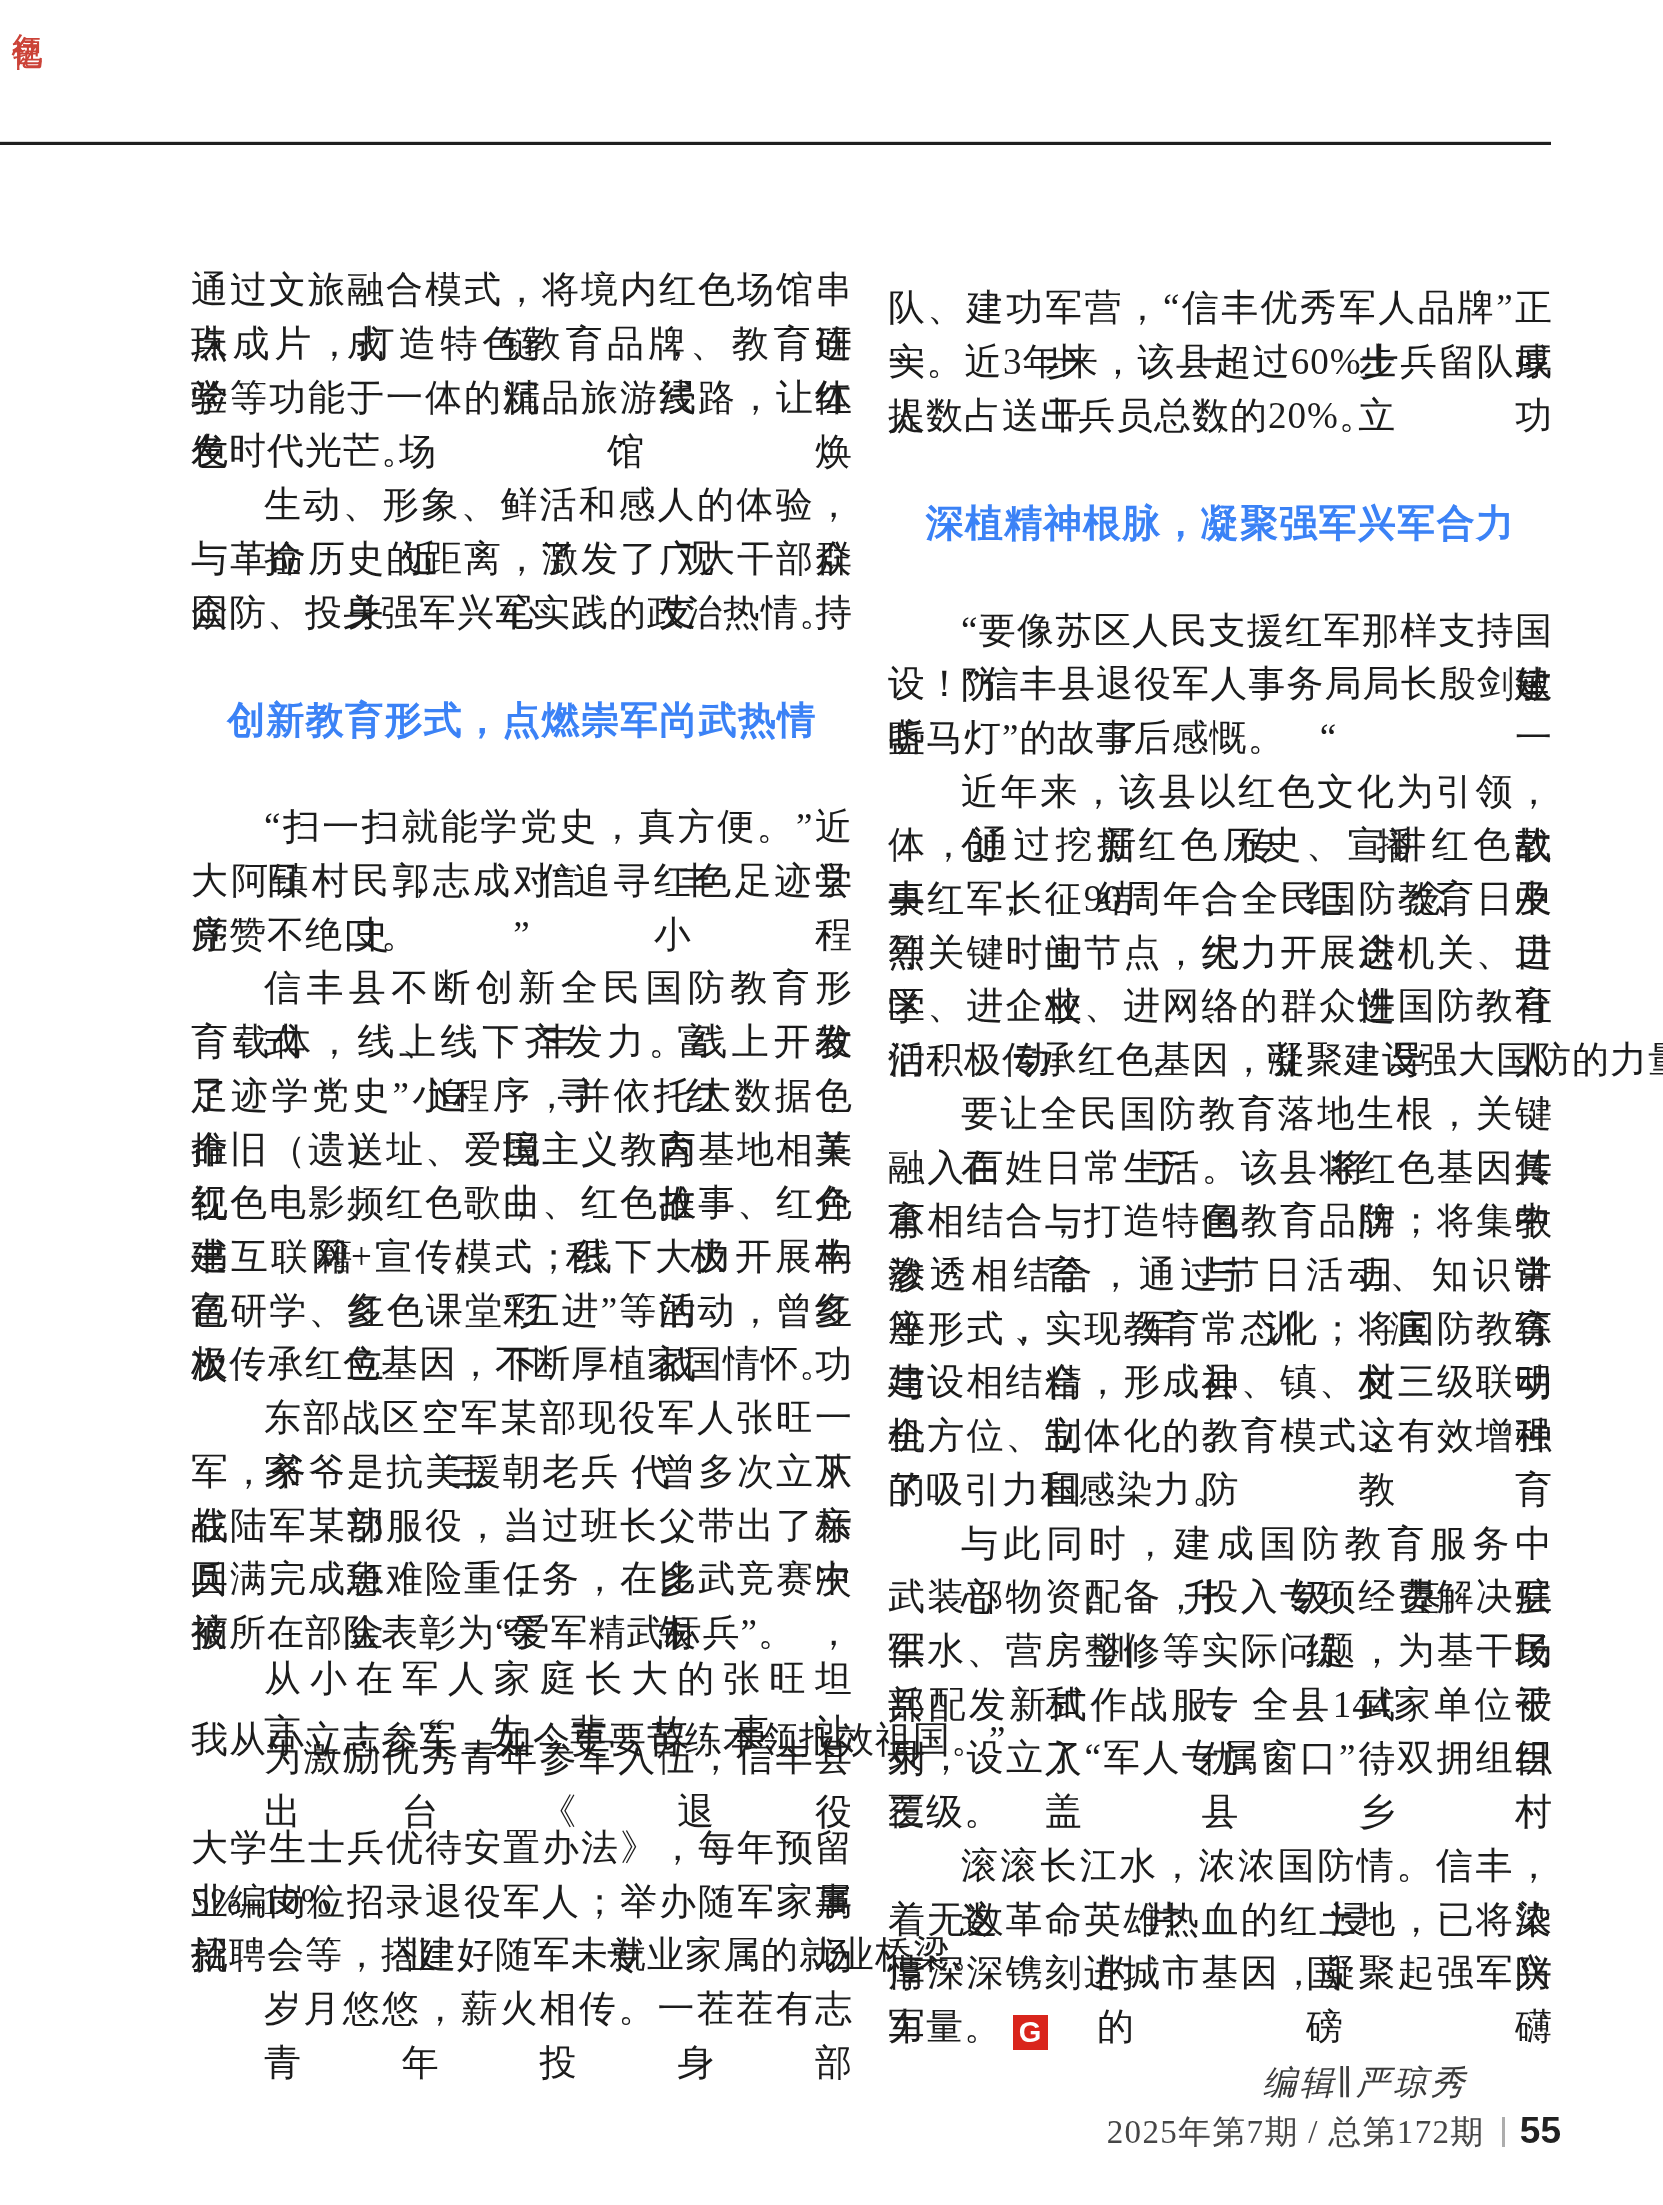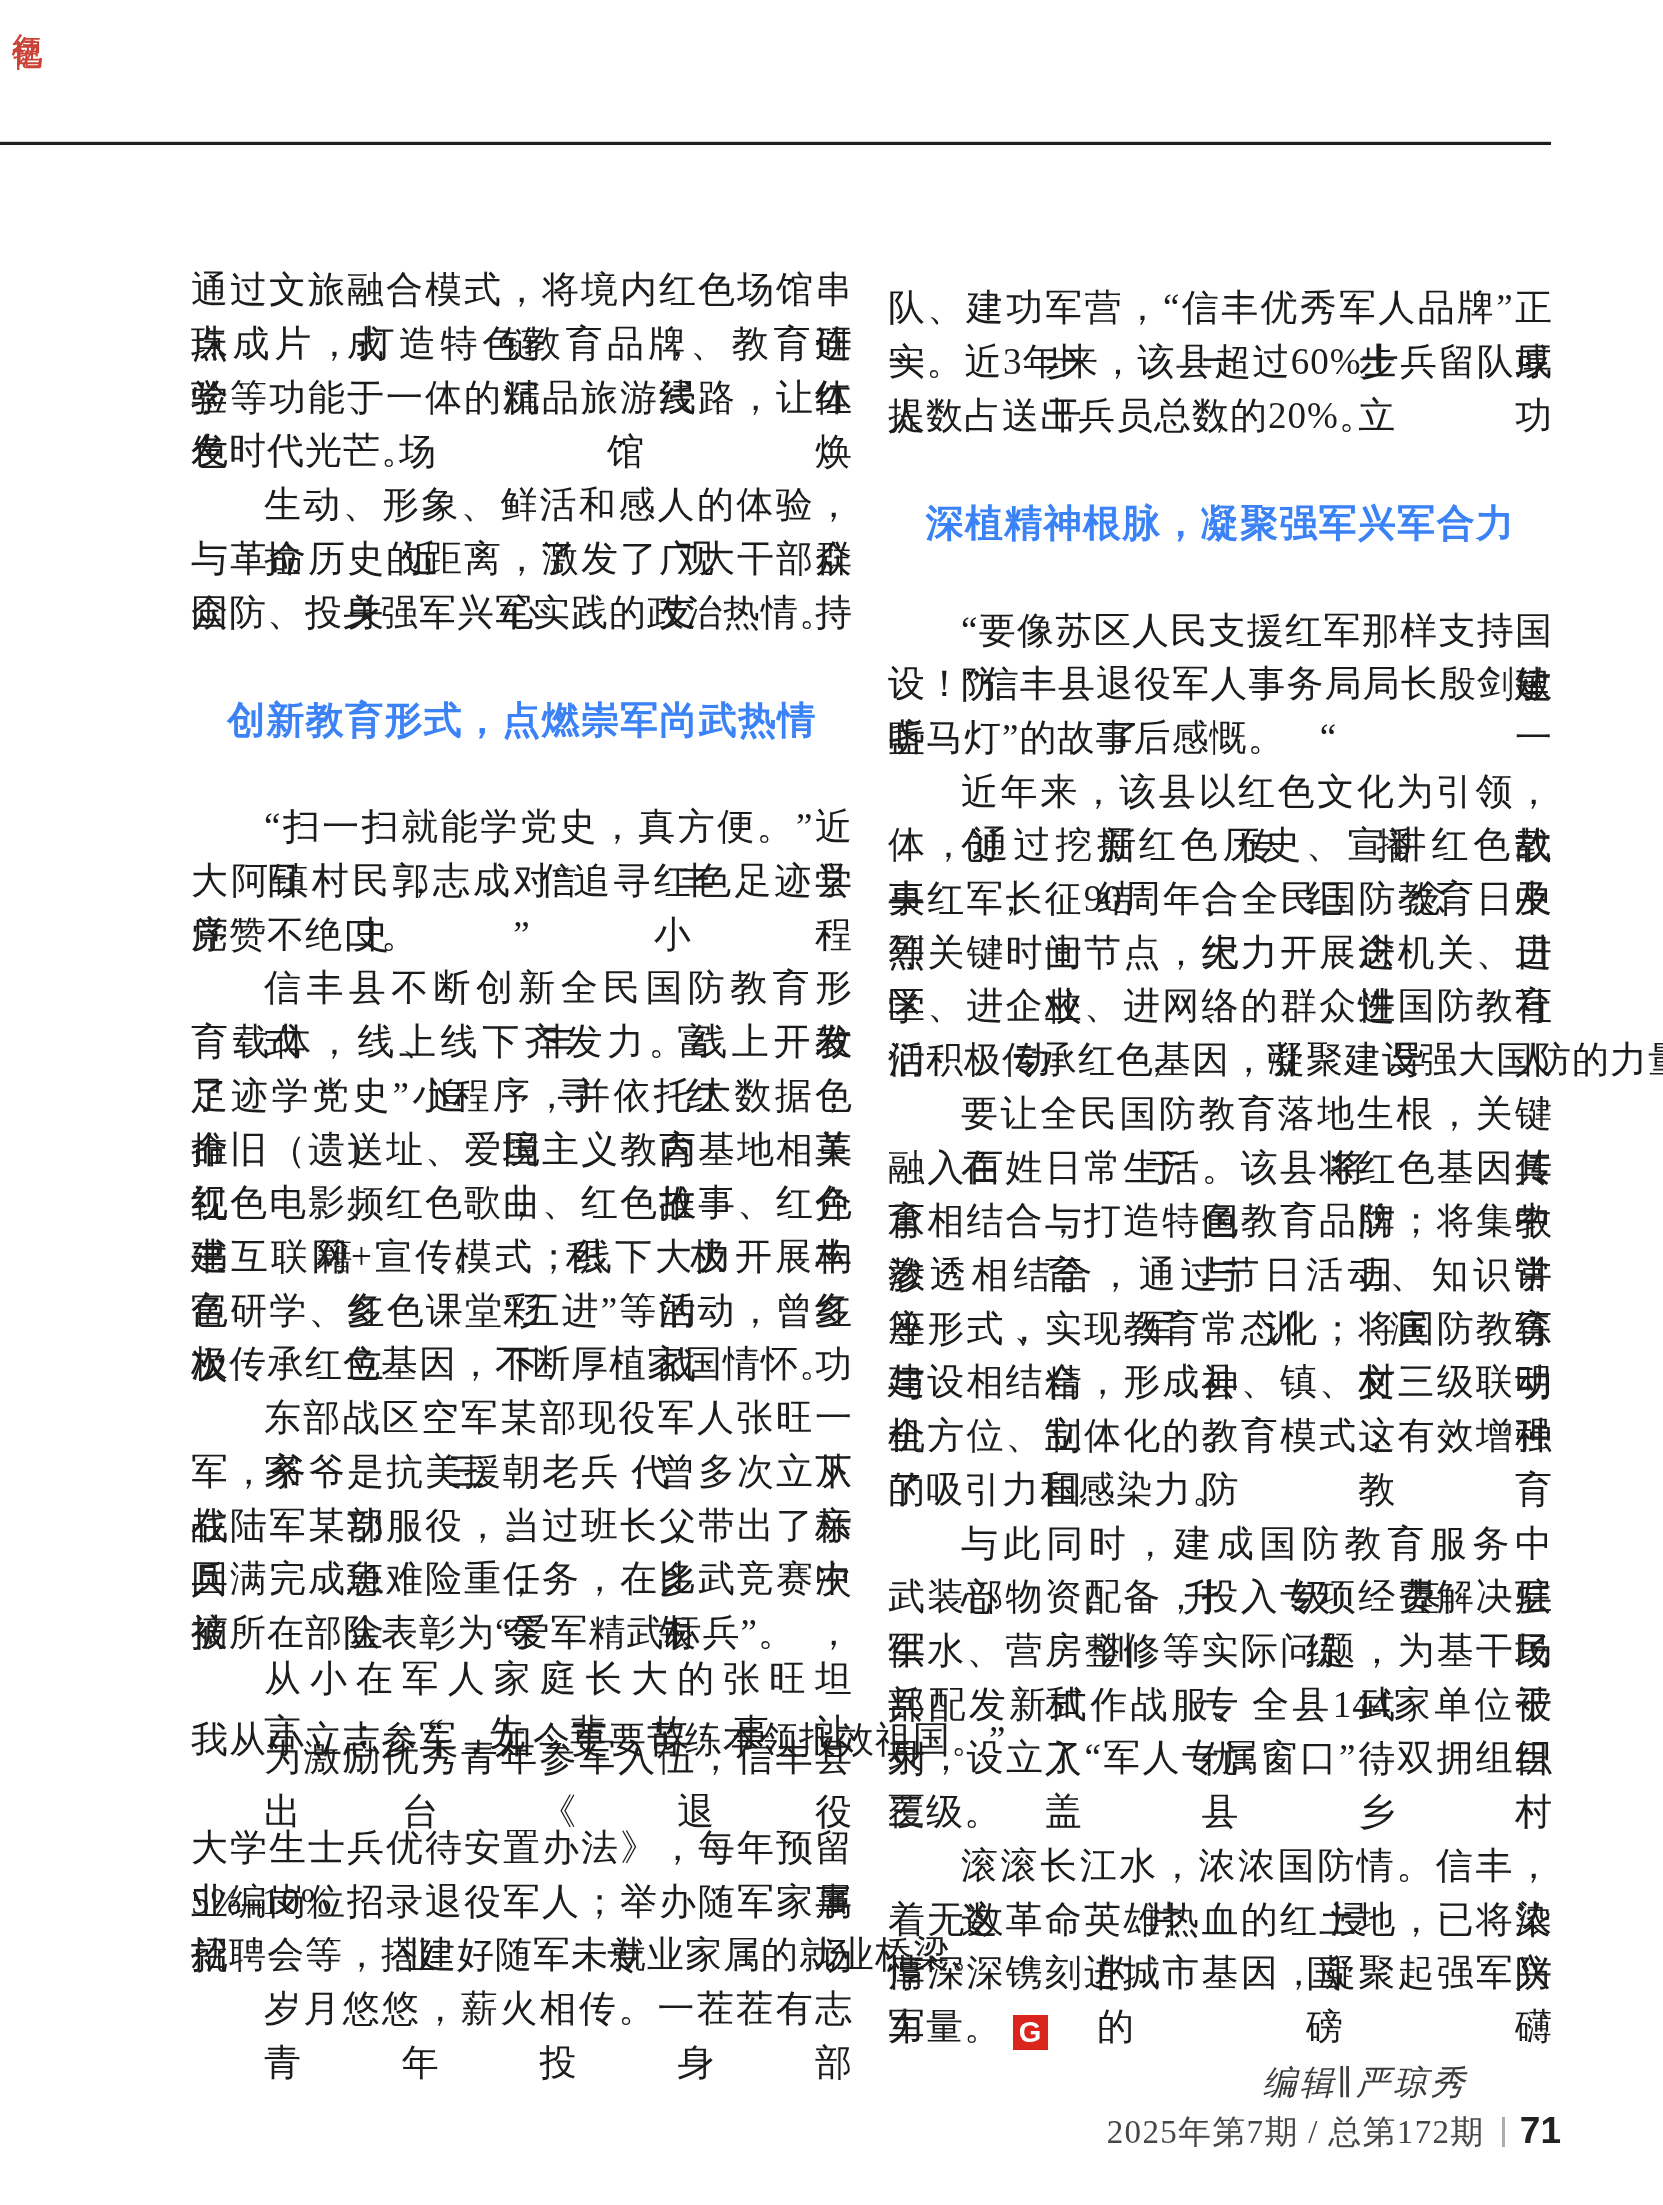--- a/index.html
+++ b/index.html
@@ -148,17 +148,17 @@
       <div class="line" style="top: 1767px;">三级。</div>
       <div class="line indent fill" style="top: 1821px;">滚滚长江水，浓浓国防情。信丰，这片浸染</div>
       <div class="line fill" style="top: 1875px;">着无数革命英雄热血的红土地，已将浓厚的国防</div>
       <div class="line fill" style="top: 1928px;">情深深镌刻进城市基因，凝聚起强军兴军的磅礴</div>
       <div class="line" style="top: 1982px;">力量。<span class="gmark" style="background: rgb(217, 37, 28); color: rgb(255, 255, 255);">G</span></div>
     </div>
 
   <div id="footer-editor">编辑∥严琼秀</div>
 
   <div id="footer-issue">
-    <span id="footer-issue-text">2025年第7期 / 总第172期</span><span id="footer-sep" style="background: rgb(173, 173, 173);"></span><span id="footer-page">71</span>
+    <span id="footer-issue-text">2025年第7期 / 总第172期</span><span id="footer-sep" style="background: rgb(173, 173, 173);"></span><span id="footer-page">55</span>
   </div>
 
 </div>
 
 
 </body></html>

